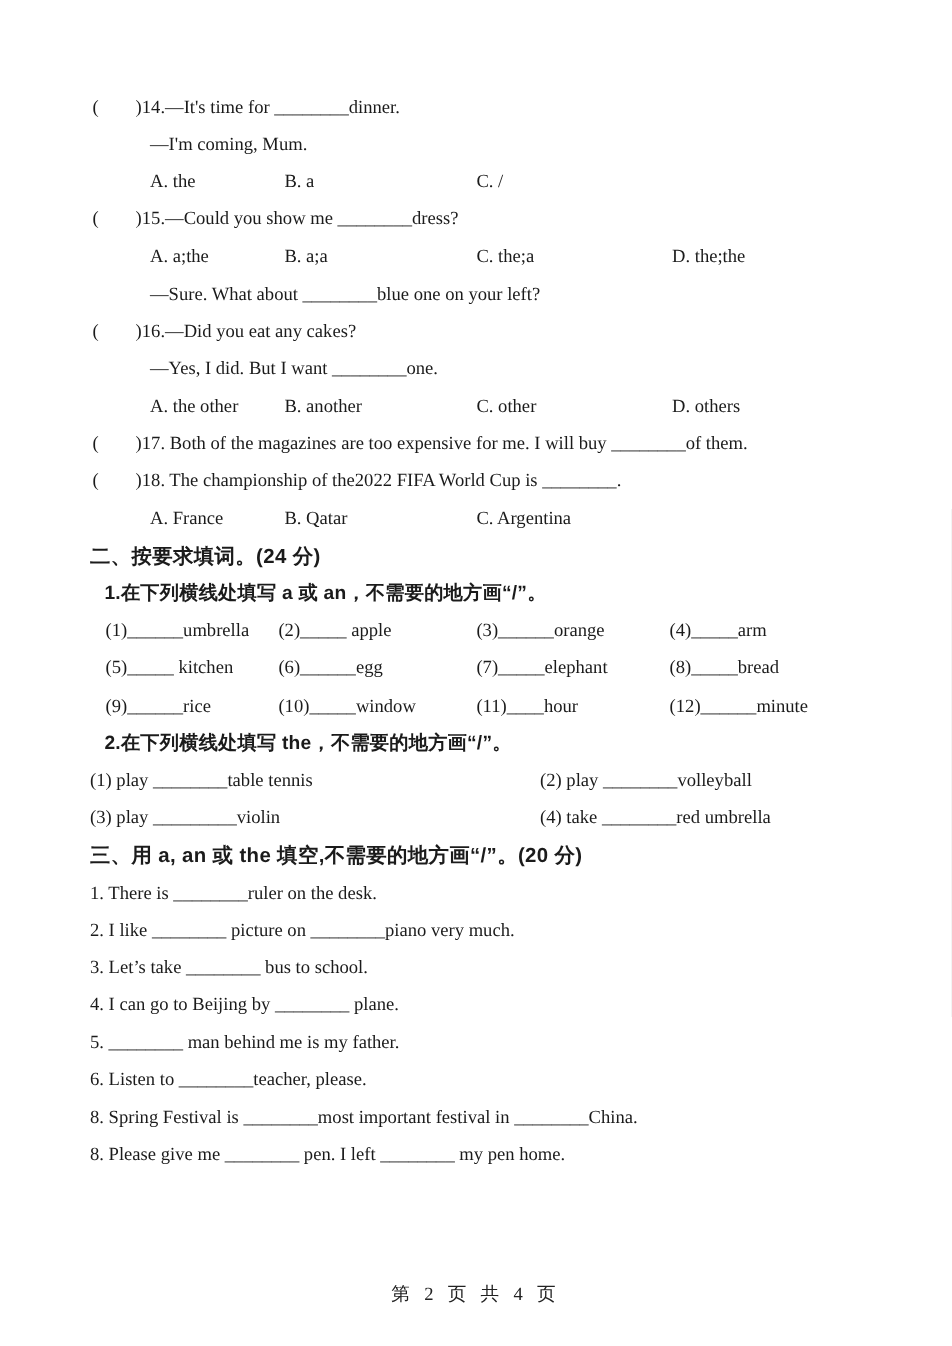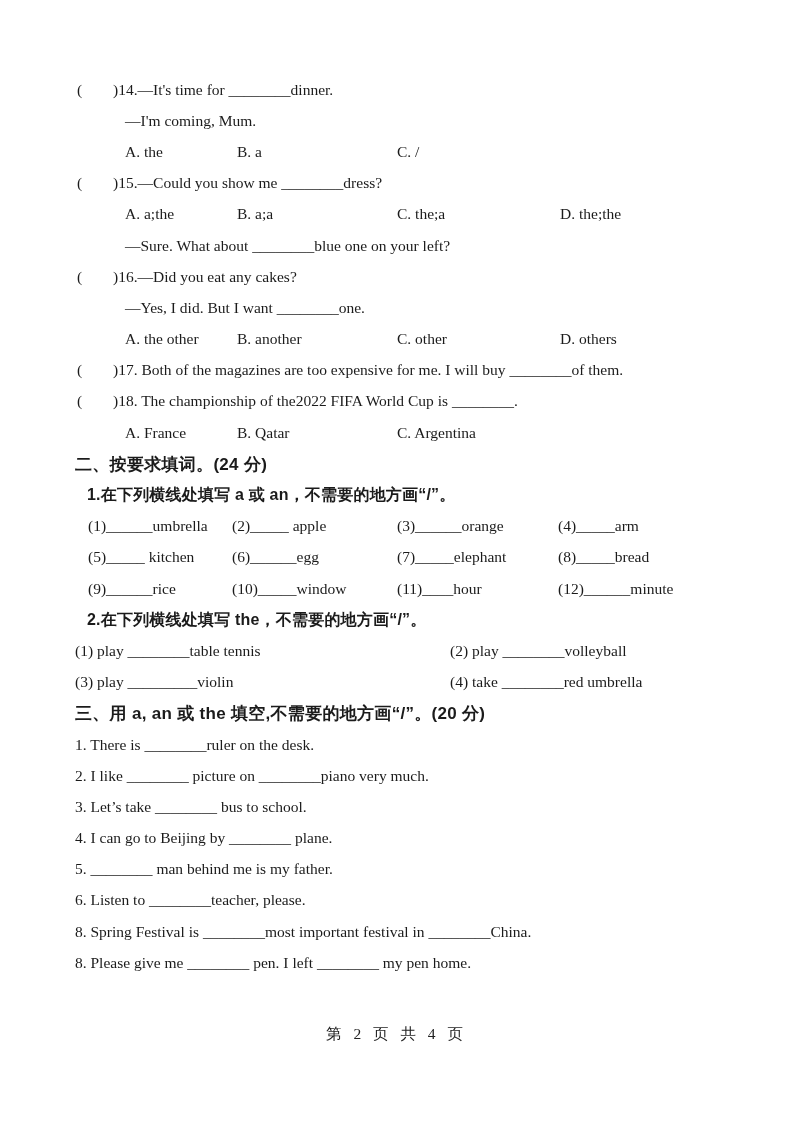--- a/index.html
+++ b/index.html
@@ -56,21 +56,21 @@
   .subheading > span {
     font-family: "Liberation Sans", "DejaVu Sans", sans-serif;
     font-weight: 700;
     font-size: 16px;
     letter-spacing: 0.2px;
     margin-left: 12px;
   }
   #footer {
     position: absolute;
     left: 0;
-    top: 1024px;
+    top: 1068px;
     width: 100%;
     height: 31px;
     text-align: center;
     font-size: 15.5px;
     letter-spacing: 4px;
     color: #222;
   }
 </style>
 </head>
 <body>

